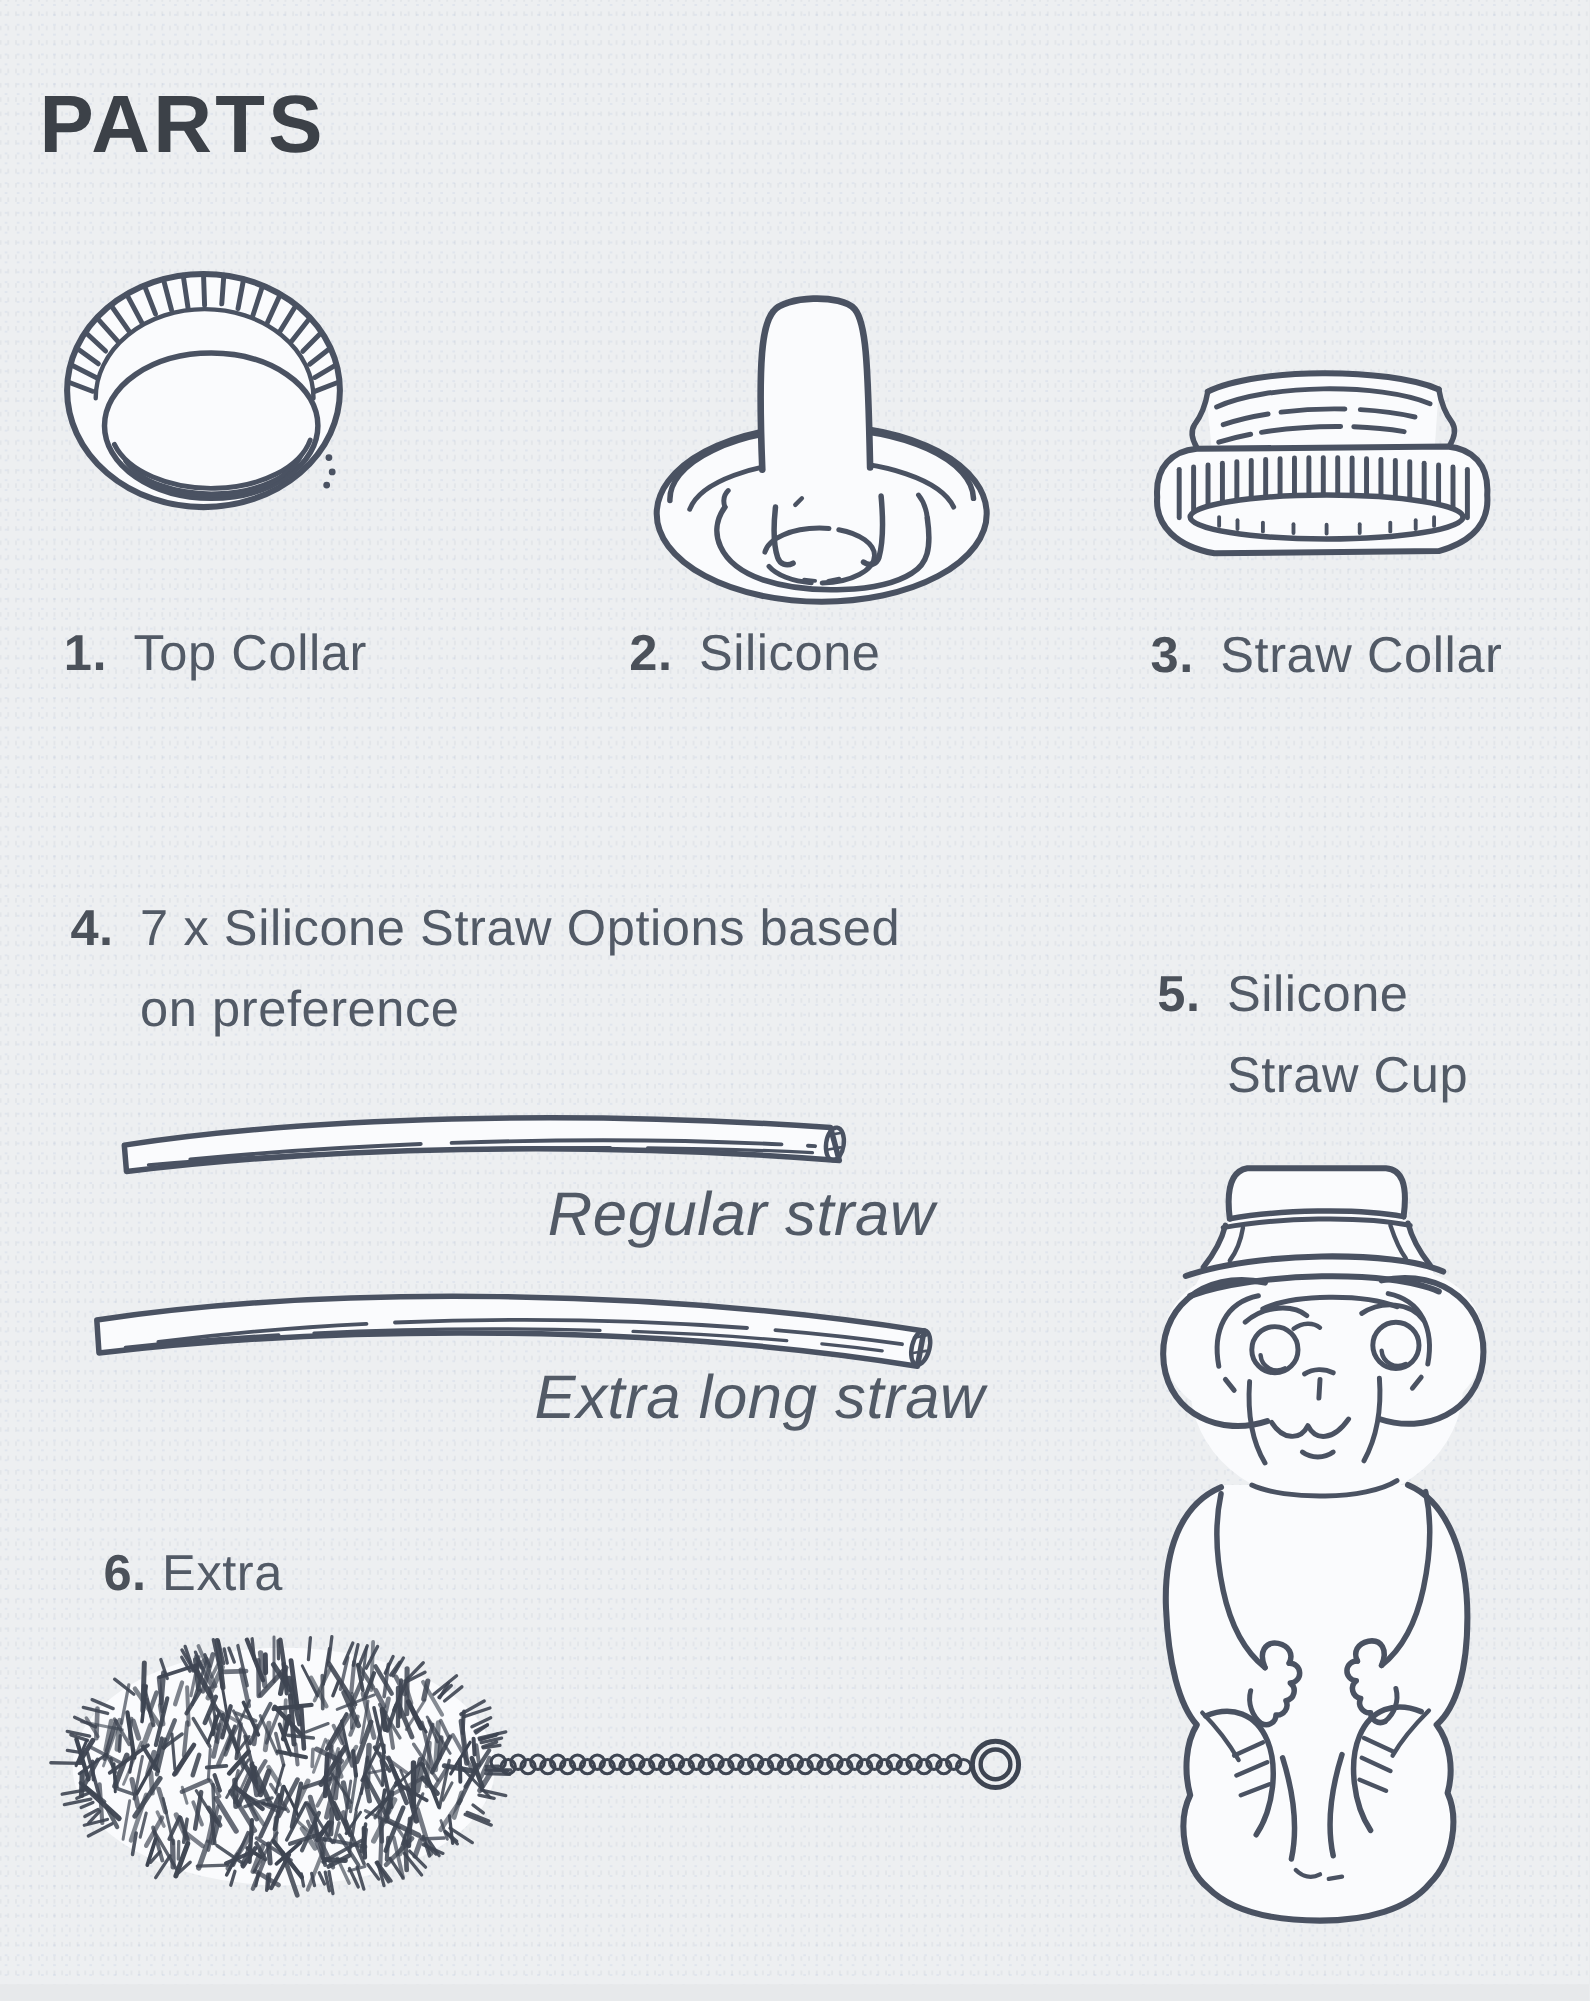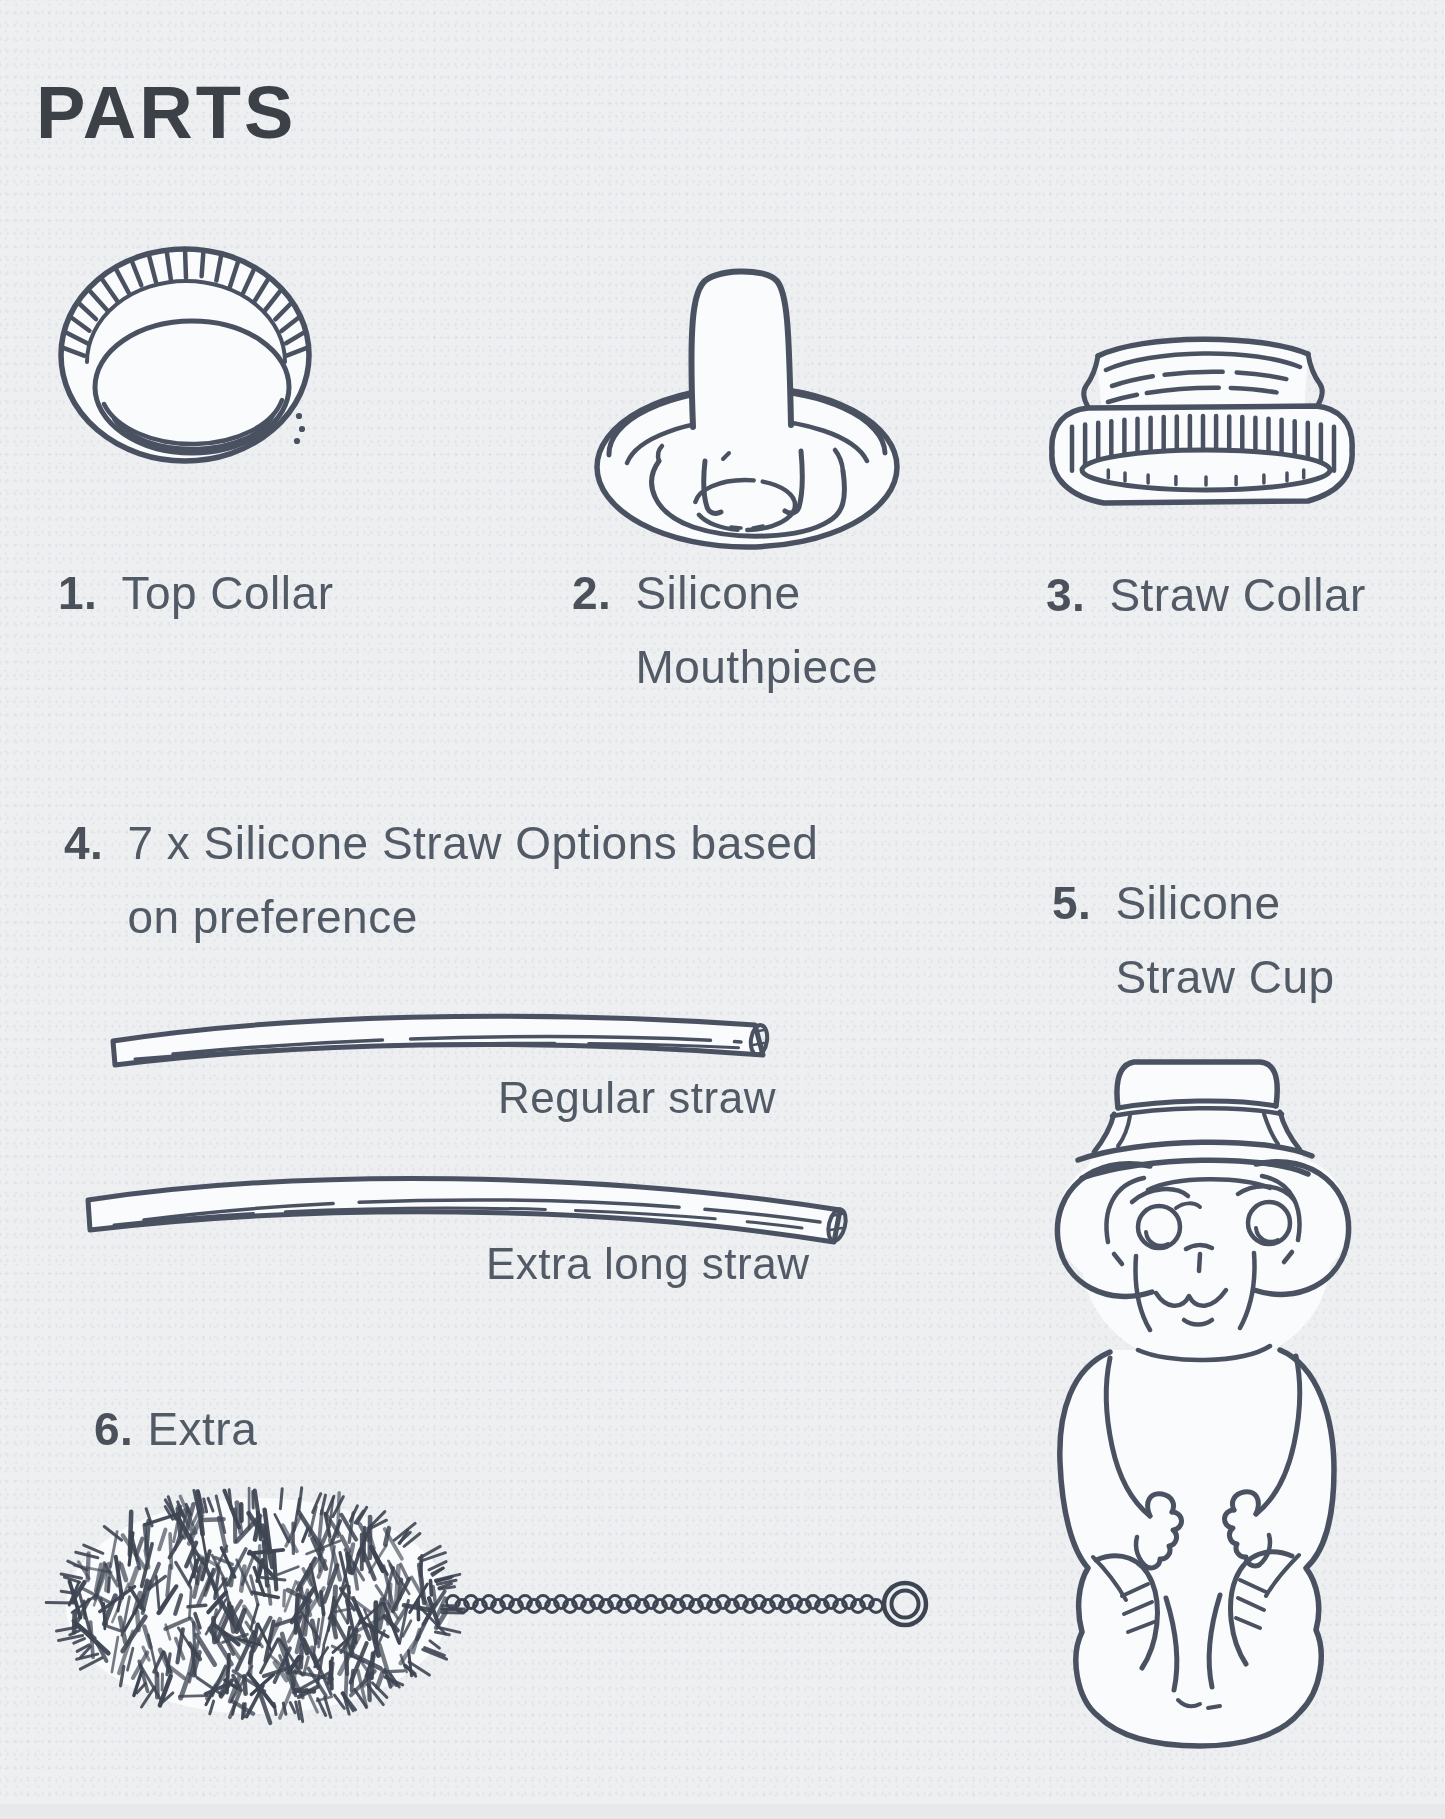--- a/index.html
+++ b/index.html
@@ -27,22 +27,22 @@
     letter-spacing:3px;color:var(--title);
   }
   .plabel{
     position:absolute;display:flex;align-items:flex-start;
     font-size:46px;line-height:74px;font-weight:400;
     color:var(--text);letter-spacing:.5px;white-space:nowrap;
   }
   .plabel .num{font-weight:700;color:var(--num);margin-right:24px;}
   .plabel .lines span{display:block;}
   .caption{
-    position:absolute;font-size:44px;line-height:1;
-    color:var(--text);letter-spacing:.5px;white-space:nowrap;
+    position:absolute;font-size:56px;line-height:1;
+    color:var(--text);letter-spacing:.5px;white-space:nowrap;font-style:italic;
   }
   svg{position:absolute;overflow:visible;}
   .ink{stroke:var(--ink);fill:none;stroke-linecap:round;stroke-linejoin:round;}
   .ink-d{stroke:var(--ink-dark);fill:none;stroke-linecap:round;stroke-linejoin:round;}
   .pfill{fill:var(--paperfill);stroke:none;}
 </style>
 </head>
 <body>
 
 <div class="page">
@@ -152,21 +152,20 @@
   </svg>
 
   <div class="plabel" style="left:58px;top:556px;">
     <span class="num">1.</span>
     <span>Top Collar</span>
   </div>
   <div class="plabel" style="left:572px;top:556px;">
     <span class="num">2.</span>
     <span class="lines">
       <span>Silicone</span>
-      <span>Mouthpiece</span>
     </span>
   </div>
   <div class="plabel" style="left:1046px;top:558px;">
     <span class="num">3.</span>
     <span>Straw Collar</span>
   </div>
 
   <div class="plabel" style="left:64px;top:806px;">
     <span class="num">4.</span>
     <span class="lines">

